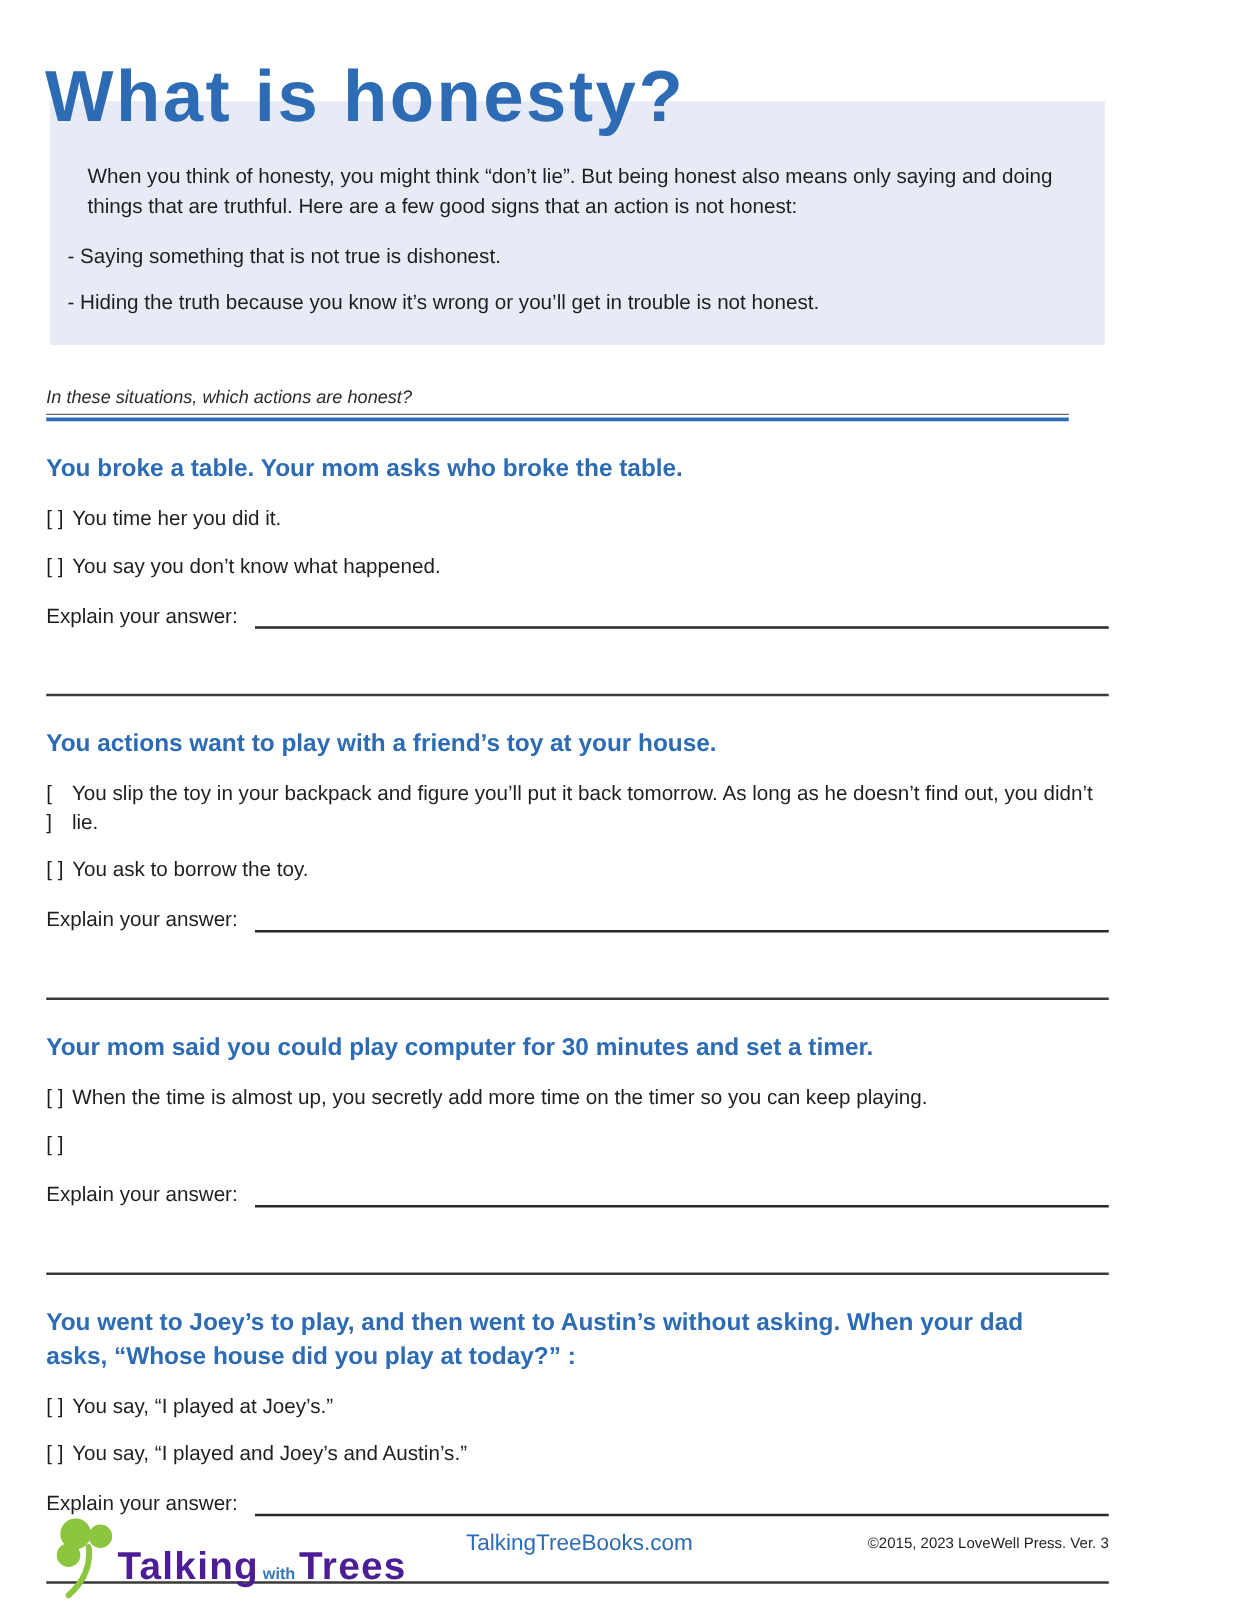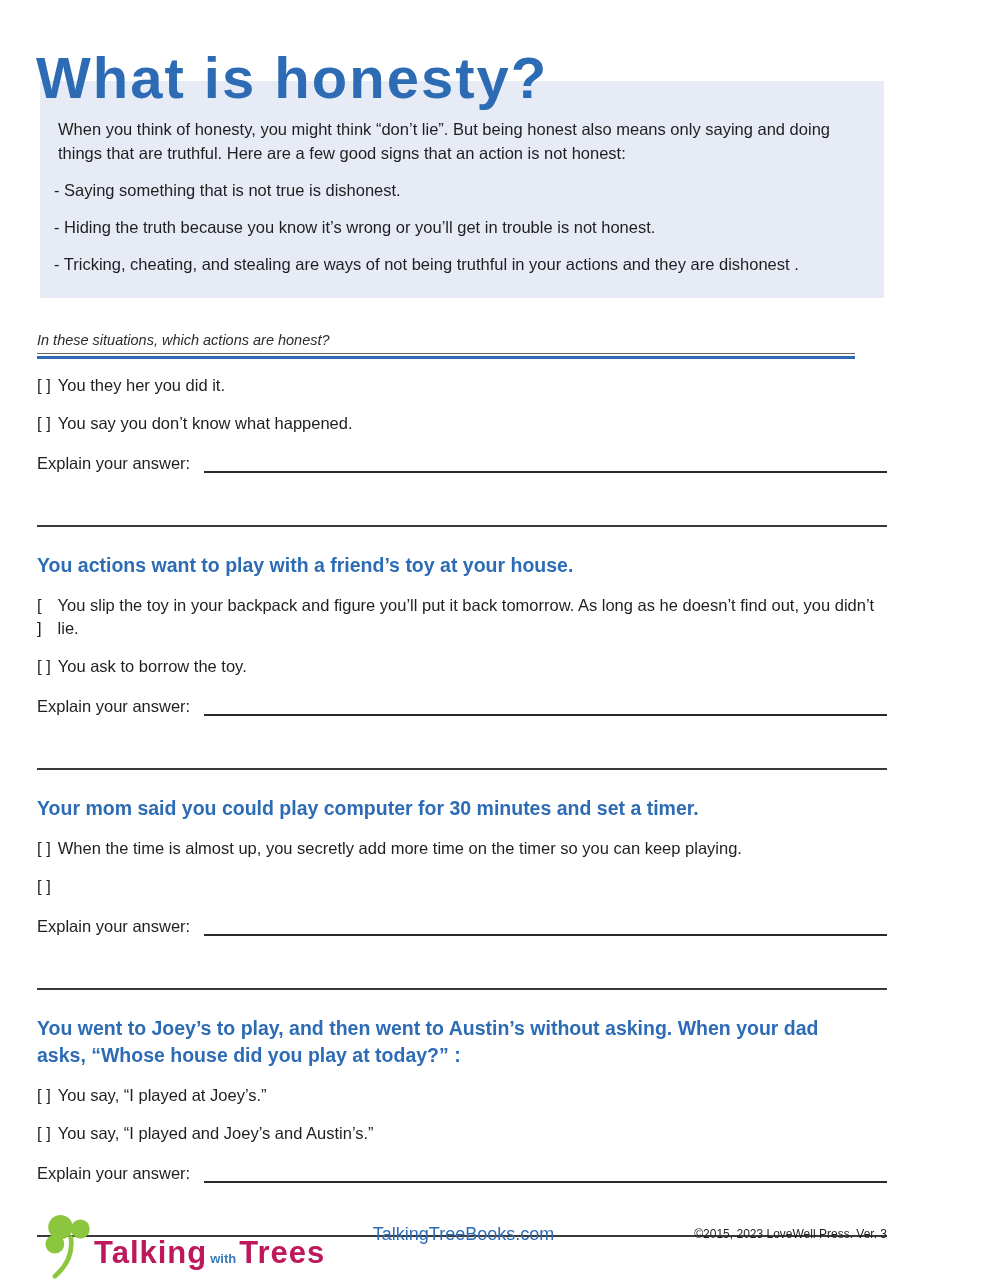--- a/index.html
+++ b/index.html
@@ -14,21 +14,21 @@
     font-size: 58px; line-height: 1.05; font-weight: bold;
     letter-spacing: 2px; color: #2d6cb5;
   }
   .intro-box {
     position: relative; z-index: 1;
     margin: -28px 33px 0 40px;
     background: #e7ebf6;
     padding: 32px 24px 22px 14px;
     font-size: 16.5px; line-height: 24px;
   }
-  .intro-par { margin: 4px; max-width: 880px; }
+  .intro-par { margin: 16px; max-width: 880px; }
   .intro-bullet { margin: 13px 0 0 0; }
 
   .prompt-wrap { margin: 34px 0 0 37px; width: 818px; }
   .prompt-text { font-size: 14.5px; font-style: italic; color: #2b2b2b; padding-bottom: 5px; }
   .prompt-rule { border-top: 1px solid #666; height: 2px; border-bottom: 3px solid #2d6cb5; }
 
   .question { margin: 0 30px 0 37px; }
   .q-heading {
     margin: 25px 0 0 0; font-size: 19.5px; line-height: 27px;
     font-weight: bold; color: #2d6cb5; max-width: 830px;
@@ -40,51 +40,51 @@
   .explain-label { white-space: nowrap; }
   .write-line { flex: 1; margin-left: 14px; height: 1.15em; border-bottom: 2px solid #2a2a2a; }
   .answer-line { margin: 52px 30px 0 37px; border-bottom: 2.5px solid #3a3a3a; }
 
   .footer {
     position: absolute; left: 40px; right: 30px; bottom: 14px;
     display: flex; align-items: center; height: 72px;
   }
   .logo { display: flex; align-items: baseline; }
   .tree-svg { width: 58px; height: 66px; position: relative; top: 16px; margin-right: -4px; }
-  .logo-talking, .logo-trees { font-size: 31px; font-weight: bold; color: #be185d; letter-spacing: 1px; }
+  .logo-talking, .logo-trees { font-size: 31px; font-weight: bold; color: #4c1d95; letter-spacing: 1px; }
   .logo-with { font-size: 13px; font-weight: bold; color: #3579be; margin: 0 3px; }
   .footer-url {
     position: absolute; left: 50%; transform: translateX(-50%);
     color: #2d6cb5; font-size: 18px; text-decoration: none; cursor: pointer;
   }
   .footer-copy { margin-left: auto; font-size: 12px; color: #1f1f1f; }
 </style>
 </head>
 <body>
 
 <div class="page">
 
   <h1 class="title">What is honesty?</h1>
 
   <div class="intro-box">
     <p class="intro-par">When you think of honesty, you might think “don’t lie”.  But being honest also means only saying and doing things that are truthful. Here are a few good signs that an action is not honest:</p>
     <p class="intro-bullet">- Saying something that is not true is dishonest.</p>
     <p class="intro-bullet">- Hiding the truth because you know it’s wrong or you’ll get in trouble is not honest.</p>
-    <p class="intro-bullet">- Tricking, cheating, and stealing are ways of not being truthful in your actions and they are dishonest .</p>
   </div>
 
   <div class="prompt-wrap">
     <div class="prompt-text">In these situations, which actions are honest?</div>
     <div class="prompt-rule"></div>
   </div>
 
   <section class="question">
+    <h2 class="q-heading">You broke a table. Your mom asks who broke the table.</h2>
     <div class="option">
       <span class="checkbox">[ ]</span>
-      <span class="option-text">You they her you did it.</span>
+      <span class="option-text">You time her you did it.</span>
     </div>
     <div class="option">
       <span class="checkbox">[ ]</span>
       <span class="option-text">You say you don’t know what happened.</span>
     </div>
     <div class="explain-row">
       <span class="explain-label">Explain your answer:</span>
       <span class="write-line"></span>
     </div>
   </section>

